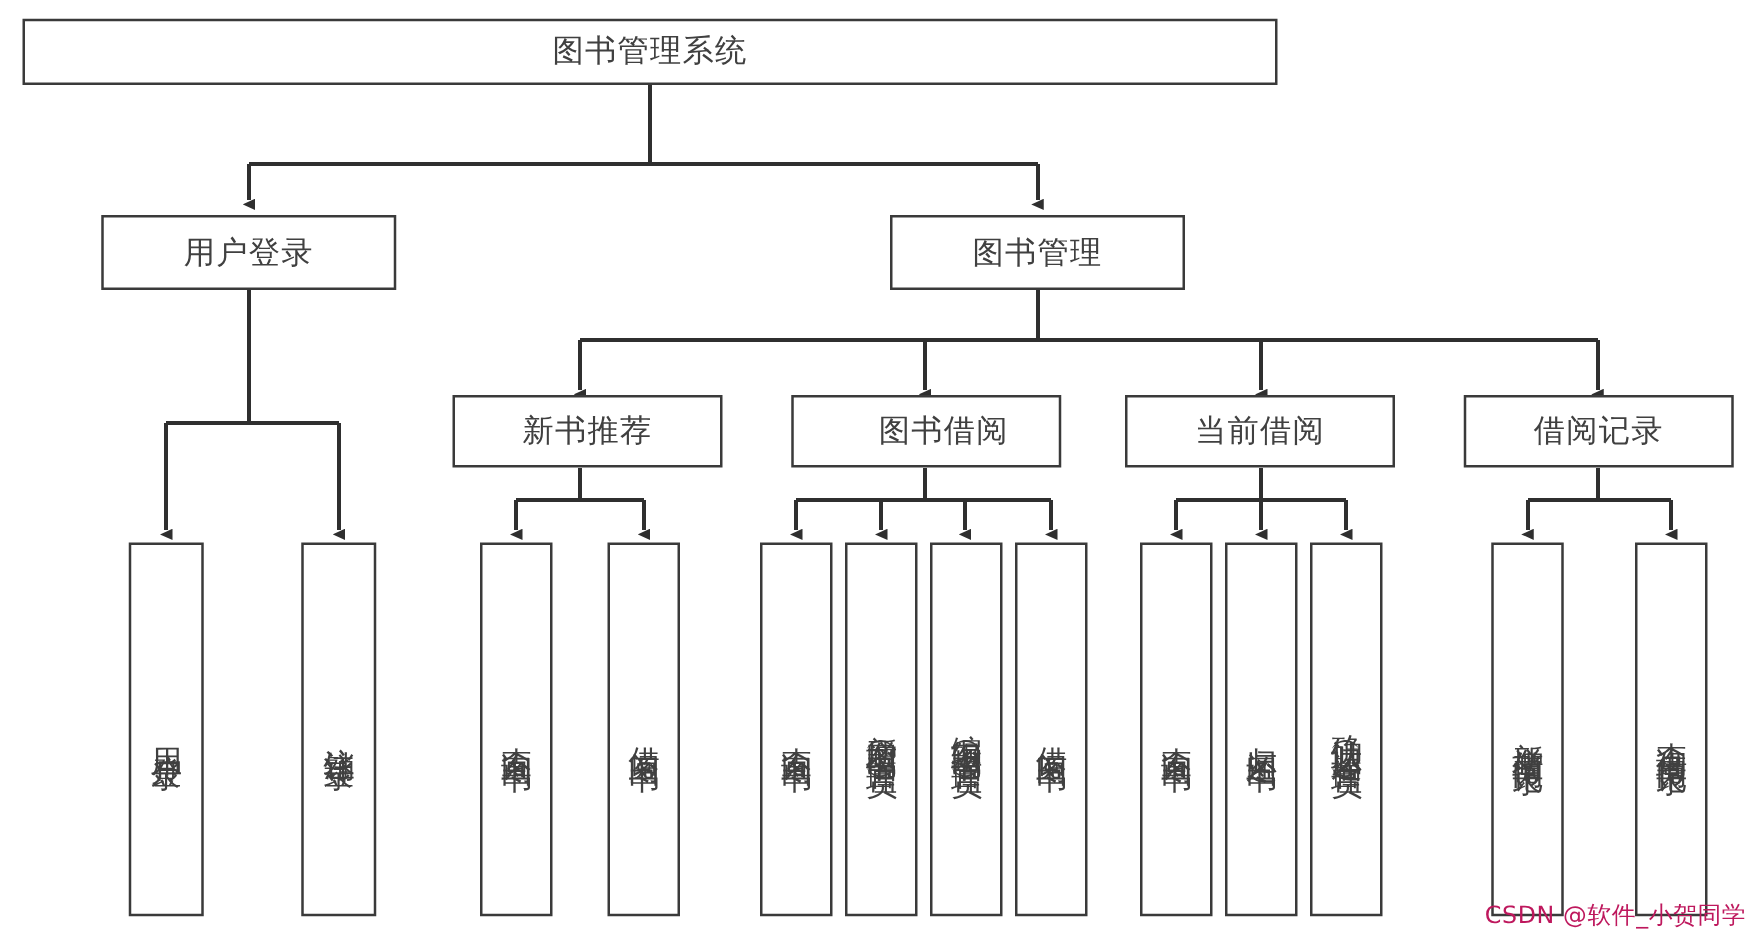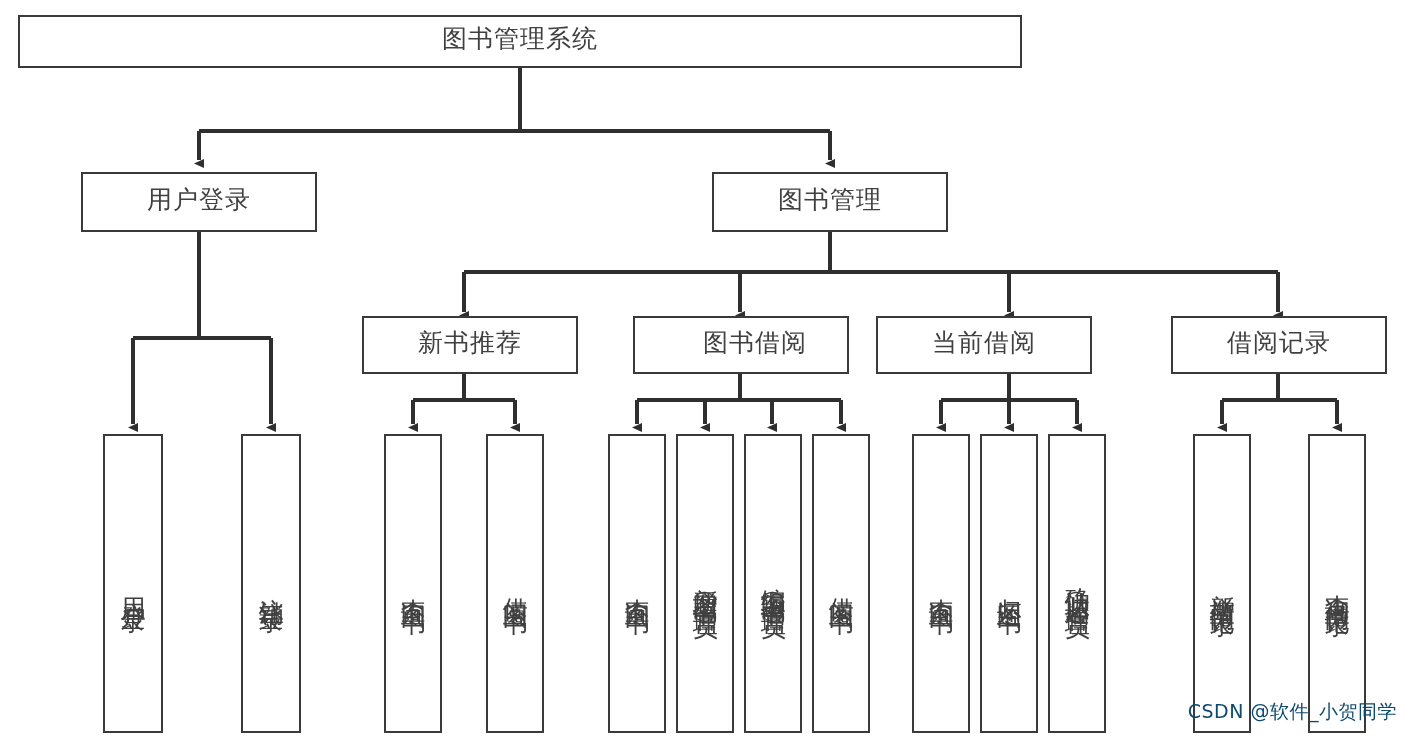--- a/index.html
+++ b/index.html
@@ -39,21 +39,20 @@
   .node .label {
     display: block;
     text-align: center;
     white-space: pre;
     line-height: 1.05;
   }
   
   .node.horiz .label {
     font-size: 25px;
     letter-spacing: 1px;
-    font-family: Liberation Mono, monospace;
   }
   .node.root .label {
     font-size: 25px;
   }
   
   .node.vert {
     align-items: center;
     justify-content: center;
     padding-top: 4px;
   }
@@ -62,23 +61,23 @@
     text-orientation: upright;
     font-size: 25px;
     line-height: 1.18;
     letter-spacing: 4px;
     white-space: nowrap;
     max-height: 100%;
   }
   .watermark {
     position: absolute;
     right: 8px;
-    bottom: 22px;
+    bottom: 2px;
     font-size: 19px;
-    color: #0c4a6e;
+    color: #be185d;
     letter-spacing: 0.5px;
     white-space: nowrap;
     pointer-events: none;
     margin-left: 45px;
   }
 </style>
 </head>
 <body>
 
 <div id="canvas">
@@ -143,21 +142,21 @@
   <div class="node horiz" style="left:362px; top:316px; width:216px; height:58px;">
     <span class="label">新书推荐</span>
   </div>
 
   <div class="node horiz" style="left:712px; top:172px; width:236px; height:60px;">
     <span class="label">图书管理</span>
   </div>
   <div class="node horiz" style="left:633px; top:316px; width:216px; height:58px;padding-left:28px;">
     <span class="label">图书借阅</span>
   </div>
-  <div class="node horiz" style="left:876px; top:316px; width:216px; height:58px;">
+  <div class="node horiz" style="left:900px; top:316px; width:216px; height:58px;">
     <span class="label">当前借阅</span>
   </div>
   <div class="node horiz" style="left:1171px; top:316px; width:216px; height:58px;justify-content:center;">
     <span class="label">借阅记录</span>
   </div>
 
   <div class="node vert" style="left:103px; top:434px; width:60px; height:299px;">
     <span class="label">用户登录</span>
   </div>
   <div class="node vert" style="left:241px; top:434px; width:60px; height:299px;">

